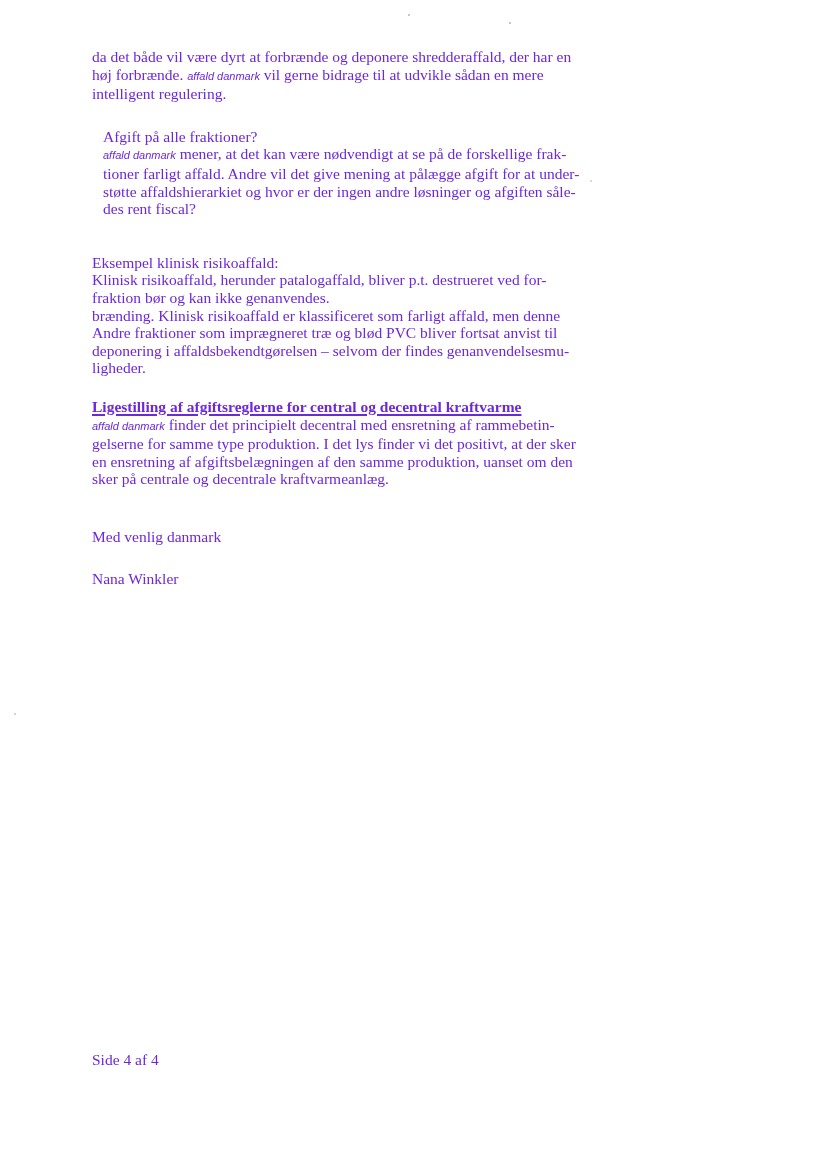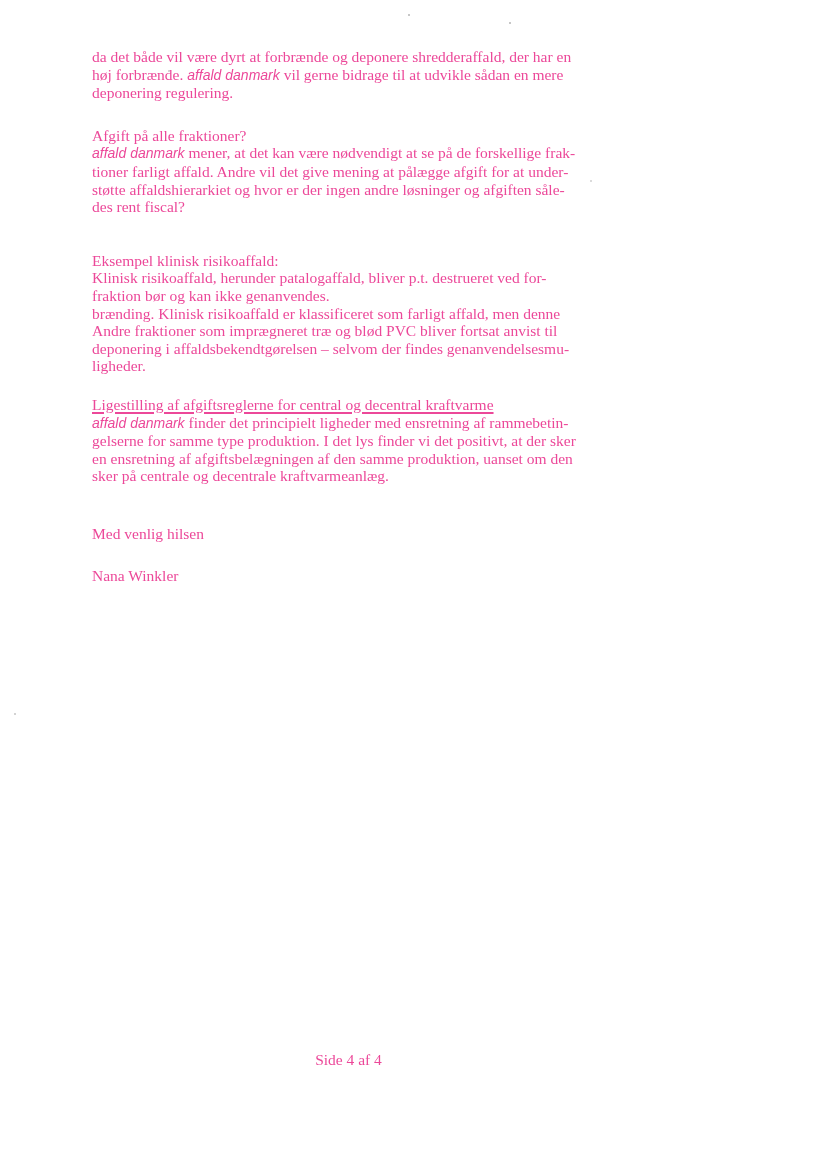--- a/index.html
+++ b/index.html
@@ -7,56 +7,56 @@
       padding: 0;
       background: #ffffff;
     }
     .page {
       position: relative;
       width: 826px;
       height: 1168px;
       background: #ffffff;
       overflow: hidden;
       font-family: "Liberation Serif", serif;
-      color: #ec4899;
+      color: #6d28d9;
     }
     .content {
       position: absolute;
       left: 92px;
       top: 48px;
       width: 520px;
       font-size: 15.5px;
       line-height: 17.6px;
     }
     .para { margin: 0; }
     .line { white-space: nowrap; }
     
-    [data-name="paragraph-afgift-alle-fraktioner"]      { margin-top: 25px; }
+    [data-name="paragraph-afgift-alle-fraktioner"]      { margin-top: 25px; margin-left: 11px; }
     [data-name="paragraph-eksempel-klinisk-risikoaffald"]{ margin-top: 36px; }
     [data-name="paragraph-andre-fraktioner"]            { }
     [data-name="paragraph-ligestilling-kraftvarme"]     { margin-top: 21px; }
     .brand {
       font-family: "Liberation Sans", sans-serif;
       font-style: italic;
-      font-size: 14px;
+      font-size: 11px;
     }
     .heading {
-      font-weight: normal;
+      font-weight: bold;
       text-decoration: underline;
       text-decoration-thickness: 1.5px;
       text-underline-offset: 2px;
     }
     .closing  { margin-top: 40px; }
     .signature{ margin-top: 25px; }
     .footer {
       position: absolute;
       left: 92px;
       top: 1051px;
       width: 513px;
-      text-align: center;
+      text-align: left;
       font-size: 15.5px;
       line-height: 17.6px;
     }
     .speck {
       position: absolute;
       width: 2px;
       height: 2px;
       border-radius: 50%;
       background: #b4b4b4;
     }
@@ -69,21 +69,21 @@
 </head>
 <body>
 
 <div class="page" data-name="scanned-letter-page">
 
   <div class="content" data-name="letter-body">
     <div id="paragraphs" data-name="letter-paragraphs">
         <div class="para" data-name="paragraph-intro">
           <div class="line" data-name="text-line"><span data-name="text-segment">da det både vil være dyrt at forbrænde og deponere shredderaffald, der har en</span></div>
           <div class="line" data-name="text-line"><span data-name="text-segment">høj forbrænde. </span><span class="brand" data-name="brand-name-affald-danmark">affald danmark</span><span data-name="text-segment"> vil gerne bidrage til at udvikle sådan en mere</span></div>
-          <div class="line" data-name="text-line"><span data-name="text-segment">deponering regulering.</span></div>
+          <div class="line" data-name="text-line"><span data-name="text-segment">intelligent regulering.</span></div>
         </div>
         <div class="para" data-name="paragraph-afgift-alle-fraktioner">
           <div class="line" data-name="text-line"><span data-name="text-segment">Afgift på alle fraktioner?</span></div>
           <div class="line" data-name="text-line"><span class="brand" data-name="brand-name-affald-danmark">affald danmark</span><span data-name="text-segment"> mener, at det kan være nødvendigt at se på de forskellige frak-</span></div>
           <div class="line" data-name="text-line"><span data-name="text-segment">tioner farligt affald. Andre vil det give mening at pålægge afgift for at under-</span></div>
           <div class="line" data-name="text-line"><span data-name="text-segment">støtte affaldshierarkiet og hvor er der ingen andre løsninger og afgiften såle-</span></div>
           <div class="line" data-name="text-line"><span data-name="text-segment">des rent fiscal?</span></div>
         </div>
         <div class="para" data-name="paragraph-eksempel-klinisk-risikoaffald">
           <div class="line" data-name="text-line"><span data-name="text-segment">Eksempel klinisk risikoaffald:</span></div>
@@ -91,27 +91,27 @@
           <div class="line" data-name="text-line"><span data-name="text-segment">fraktion bør og kan ikke genanvendes.</span></div>
           <div class="line" data-name="text-line"><span data-name="text-segment">brænding. Klinisk risikoaffald er klassificeret som farligt affald, men denne</span></div>
         </div>
         <div class="para" data-name="paragraph-andre-fraktioner">
           <div class="line" data-name="text-line"><span data-name="text-segment">Andre fraktioner som imprægneret træ og blød PVC bliver fortsat anvist til</span></div>
           <div class="line" data-name="text-line"><span data-name="text-segment">deponering i affaldsbekendtgørelsen – selvom der findes genanvendelsesmu-</span></div>
           <div class="line" data-name="text-line"><span data-name="text-segment">ligheder.</span></div>
         </div>
         <div class="para" data-name="paragraph-ligestilling-kraftvarme">
           <div class="line" data-name="text-line"><span class="heading" data-name="section-heading">Ligestilling af afgiftsreglerne for central og decentral kraftvarme</span></div>
-          <div class="line" data-name="text-line"><span class="brand" data-name="brand-name-affald-danmark">affald danmark</span><span data-name="text-segment"> finder det principielt ligheder med ensretning af rammebetin-</span></div>
+          <div class="line" data-name="text-line"><span class="brand" data-name="brand-name-affald-danmark">affald danmark</span><span data-name="text-segment"> finder det principielt decentral med ensretning af rammebetin-</span></div>
           <div class="line" data-name="text-line"><span data-name="text-segment">gelserne for samme type produktion. I det lys finder vi det positivt, at der sker</span></div>
           <div class="line" data-name="text-line"><span data-name="text-segment">en ensretning af afgiftsbelægningen af den samme produktion, uanset om den</span></div>
           <div class="line" data-name="text-line"><span data-name="text-segment">sker på centrale og decentrale kraftvarmeanlæg.</span></div>
         </div>
       </div>
-    <div class="closing" data-name="closing-salutation">Med venlig hilsen</div>
+    <div class="closing" data-name="closing-salutation">Med venlig danmark</div>
     <div class="signature" data-name="signature-name">Nana Winkler</div>
   </div>
 
   <div class="footer" data-name="page-footer">
     <span data-name="page-number">Side 4 af 4</span>
   </div>
 
   <div class="speck s1" data-name="scan-speck"></div>
   <div class="speck s2" data-name="scan-speck"></div>
   <div class="speck s3" data-name="scan-speck"></div>

